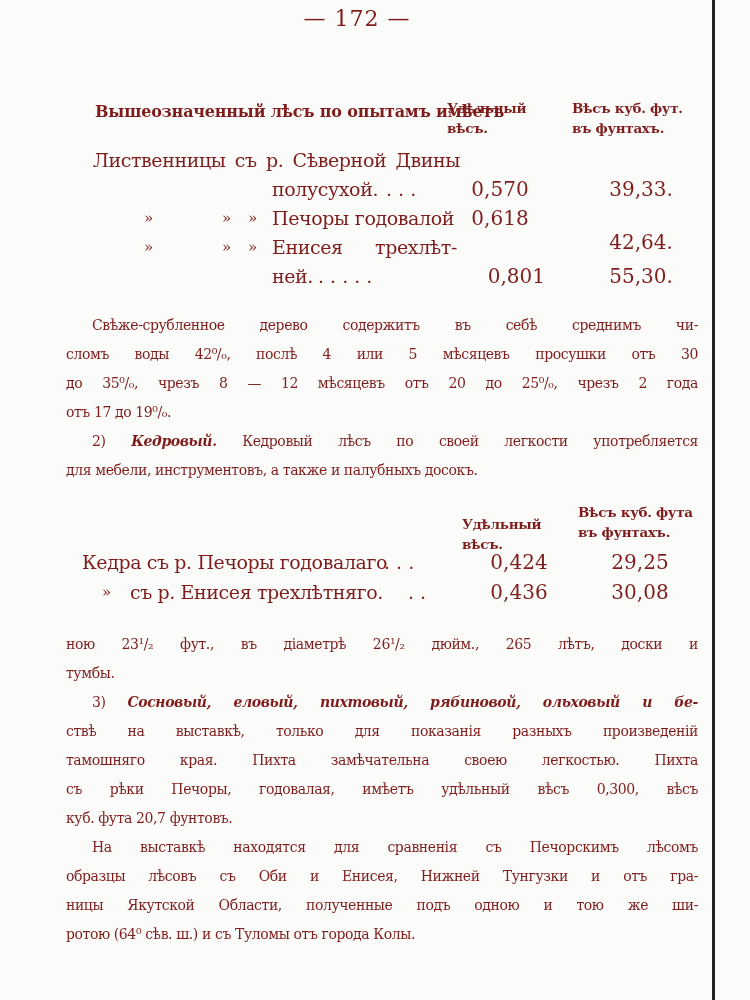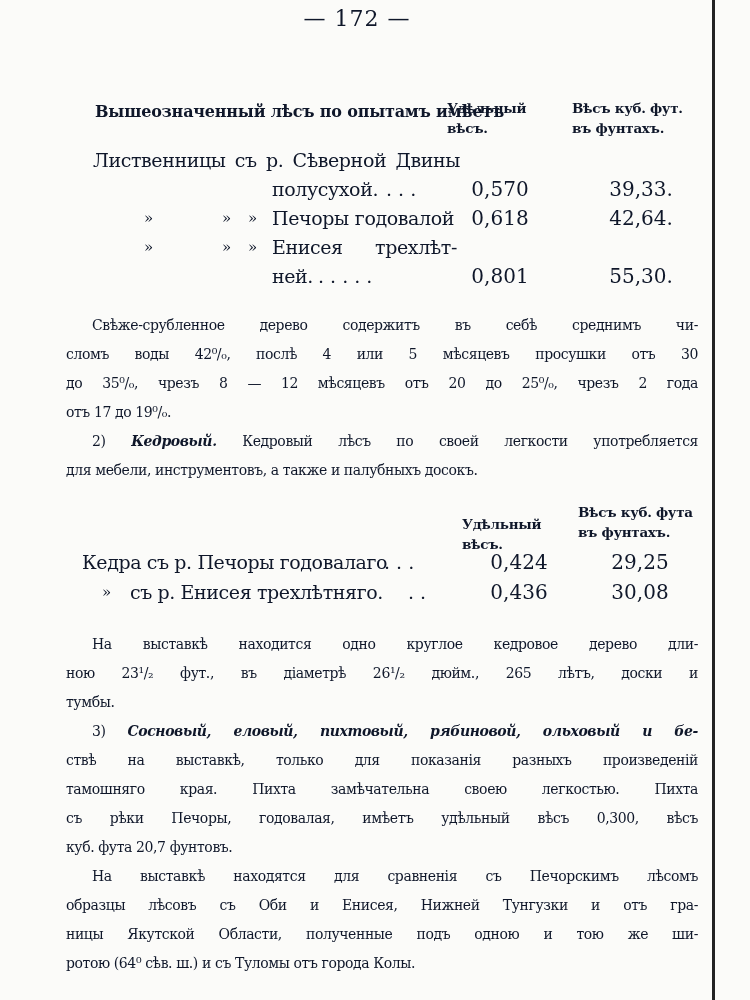--- a/index.html
+++ b/index.html
@@ -1,18 +1,18 @@
 <!DOCTYPE html>
 <html><head>
 <meta charset="utf-8">
 <style>
   html,body{margin:0;padding:0;background:#e8e8e4;}
   .page{
     position:relative;width:750px;height:1000px;margin:0 auto;
-    background:#fbfbf9;color:#0f172a;overflow:hidden;
+    background:#fbfbf9;color:#7f1d1d;overflow:hidden;
     font-family:"DejaVu Serif", serif;
   }
   
   .ln{
     position:relative;height:29px;line-height:29px;font-size:14px;
     letter-spacing:-0.4px;text-align:justify;text-align-last:justify;
     overflow:hidden;white-space:normal;
   }
   .ln.last{text-align-last:left;}
   .ln.ind{padding-left:26px;}
@@ -62,34 +62,34 @@
       <span class="num" style="left:455px;width:90px;">0,570</span>
       <span class="num" style="left:593px;width:96px;">39,33.</span>
     </div>
 
     <div class="trow" style="top:204px;">
       <span class="ditto" style="left:144px;">»</span>
       <span class="ditto" style="left:222px;">»</span>
       <span class="ditto" style="left:248px;">»</span>
       <div class="cell jst" style="left:272px;width:182px;">Печоры годовалой</div>
       <span class="num" style="left:455px;width:90px;">0,618</span>
-      <span class="num" style="left:593px;width:96px;">42,64.</span>
+      <span class="num" style="left:593px;width:96px;margin-top:24px;">42,64.</span>
     </div>
 
     <div class="trow" style="top:233px;">
       <span class="ditto" style="left:144px;">»</span>
       <span class="ditto" style="left:222px;">»</span>
       <span class="ditto" style="left:248px;">»</span>
       <div class="cell jst" style="left:272px;width:185px;">Енисея трехлѣт-</div>
     </div>
 
     <div class="trow" style="top:262px;">
       <span class="cell" style="left:272px;">ней.</span>
       <span class="dots" style="left:318px;">.  .  .  .  .</span>
-      <span class="num" style="left:455px;width:90px;">0,801</span>
+      <span class="num" style="left:455px;width:90px;text-align:right;">0,801</span>
       <span class="num" style="left:593px;width:96px;">55,30.</span>
     </div>
   </div>
 
   <div class="block" style="top:311px;">
     <div class="ln ind">Свѣже-срубленное дерево содержитъ въ себѣ среднимъ чи-</div>
     <div class="ln">сломъ воды 42⁰/₀, послѣ 4 или 5 мѣсяцевъ просушки отъ 30</div>
     <div class="ln">до 35⁰/₀, чрезъ 8 — 12 мѣсяцевъ отъ 20 до 25⁰/₀, чрезъ 2 года</div>
     <div class="ln last">отъ 17 до 19⁰/₀.</div>
     <div class="ln ind"><span>2) </span><span class="it">Кедровый.</span><span> Кедровый лѣсъ по своей легкости употребляется</span></div>
@@ -111,21 +111,20 @@
     <div class="trow" style="top:578px;">
       <span class="ditto" style="left:102px;">»</span>
       <span class="cell" style="left:130px;">съ р. Енисея трехлѣтняго.</span>
       <span class="dots" style="left:408px;">.   .</span>
       <span class="num" style="left:474px;width:90px;">0,436</span>
       <span class="num" style="left:595px;width:90px;">30,08</span>
     </div>
   </div>
 
   <div class="block" style="top:630px;">
-    <div class="ln ind">На выставкѣ находится одно круглое кедровое дерево дли-</div>
     <div class="ln">ною 23¹/₂ фут., въ діаметрѣ 26¹/₂ дюйм., 265 лѣтъ, доски и</div>
     <div class="ln last">тумбы.</div>
 
     <div class="ln ind"><span>3) </span><span class="it">Сосновый, еловый, пихтовый, рябиновой, ольховый и бе-</span></div>
     <div class="ln">ствѣ на выставкѣ, только для показанія разныхъ произведеній</div>
     <div class="ln">тамошняго края. Пихта замѣчательна своею легкостью. Пихта</div>
     <div class="ln">съ рѣки Печоры, годовалая, имѣетъ удѣльный вѣсъ 0,300, вѣсъ</div>
     <div class="ln last">куб. фута 20,7 фунтовъ.</div>
 
     <div class="ln ind">На выставкѣ находятся для сравненія съ Печорскимъ лѣсомъ</div>

